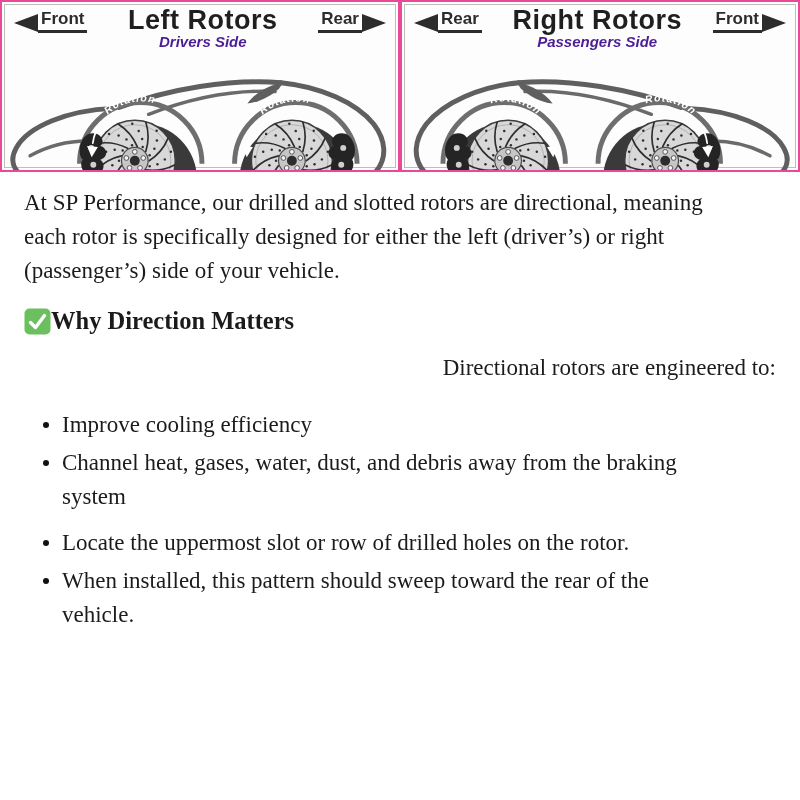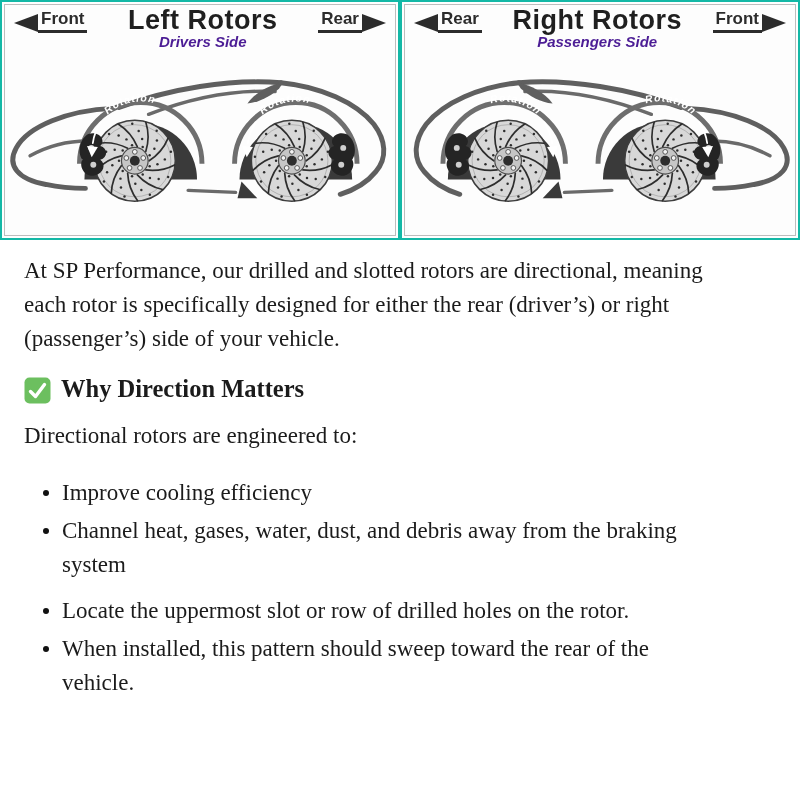--- a/index.html
+++ b/index.html
@@ -1,20 +1,20 @@
 <!DOCTYPE html>
 <html><head>
 <meta charset="utf-8">
 <style>
   html,body{margin:0;padding:0;background:#ffffff;width:800px;height:800px;overflow:hidden;}
   body{font-family:"Liberation Serif", serif;color:#1b1b1b;}
 
   
   .panels{display:flex;width:800px;}
-  .panel{width:400px;height:240px;box-sizing:border-box;border:2px solid #14b8a6;
+  .panel{width:400px;height:172px;box-sizing:border-box;border:2px solid #ec4899;
          box-shadow:inset 0 0 0 2px #ffffff, inset 0 0 0 3px #bdbdbd;background:#fdfdfd;overflow:hidden;}
   .panel-header{height:50px;display:flex;justify-content:space-between;align-items:flex-start;padding:7px 12px 0;}
   .dir{display:flex;align-items:flex-end;font-family:"Liberation Sans",sans-serif;font-weight:800;font-size:17px;color:#2c2c2c;}
   .dir-label{border-bottom:3.5px solid #2c2c2c;padding:0 3px 1px;}
   .tri{width:0;height:0;border-top:9px solid transparent;border-bottom:9px solid transparent;margin-bottom:1px;}
   .tri-left{border-right:24px solid #2c2c2c;}
   .tri-right{border-left:24px solid #2c2c2c;}
   .panel-titles{text-align:center;font-family:"Liberation Sans",sans-serif;margin-top:-2px;}
   .panel-title{font-size:27px;line-height:27px;font-weight:800;color:#1f1f1f;letter-spacing:.5px;margin:0;}
   .panel-subtitle{font-size:15px;line-height:16px;font-weight:700;font-style:italic;color:#4c1d95;}
@@ -26,26 +26,26 @@
   .arch-fill{fill:#3a3a3a;}
   .rot-label{font-family:"Liberation Sans",sans-serif;font-style:italic;font-weight:700;font-size:10.5px;fill:#ffffff;letter-spacing:1.1px;}
   .rot-tail{fill:none;stroke:#ffffff;stroke-width:1.8;stroke-linecap:round;}
   .rot-arrow{fill:#ffffff;}
   .caliper{fill:#242424;}
   .caliper-notch{fill:#cfcfcf;}
 
   
   .article{padding:0 24px;}
   .intro{font-size:23px;line-height:34px;max-width:722px;margin:14px 0 0;}
-  .h-row{display:flex;align-items:flex-end;gap:10px;margin-top:18px;}
+  .h-row{display:flex;align-items:center;margin-top:18px;}
   .h-row .h-text{font-size:24.5px;line-height:30px;}
   .h-bold .h-text{font-weight:700;}
   .h-plain .h-text{font-weight:400;}
   .icon-svg{display:block;flex:0 0 auto;}
-  .lead{font-size:23px;line-height:34px;margin-top:15px;}
+  .lead{font-size:23px;line-height:34px;margin-top:15px;text-align:right;}
   ul.blist{list-style:none;margin:10px 0 0;padding:0 0 0 18px;}
   ul.blist li{position:relative;padding-left:20px;font-size:23px;line-height:34px;}
   ul.blist li + li{margin-top:4px;}
   ul.blist li::before{content:"";position:absolute;left:1px;top:14px;width:6px;height:6px;border-radius:50%;background:#111111;}
   #why-list li{max-width:645px;}
   #identify-list{margin-top:12px;}
   #identify-list li{max-width:662px;}
   #identify-heading{margin-top:21px;}
 </style>
 </head>
@@ -254,21 +254,21 @@
       <polygon class="rot-arrow" points="0,-5.5 11,0 0,5.5" transform="translate(308.88,88.58) rotate(86)"></polygon>
       <polygon class="rot-arrow" points="0,-5.5 11,0 0,5.5" transform="translate(151.88,88.58) rotate(86)"></polygon>
       <text class="rot-label"><textPath href="#rotArcR1" startOffset="41%">Rotation</textPath></text>
       <text class="rot-label"><textPath href="#rotArcR2" startOffset="41%">Rotation</textPath></text>
     </svg>
   </section>
 </div>
 
 <div class="article">
 
-  <p class="intro">At SP Performance, our drilled and slotted rotors are directional, meaning each rotor is specifically designed for either the rear (driver’s) or right (passenger’s) side of your vehicle.</p>
+  <p class="intro">At SP Performance, our drilled and slotted rotors are directional, meaning each rotor is specifically designed for either the left (driver’s) or right (passenger’s) side of your vehicle.</p>
 
   <div class="h-row h-bold">
     <svg class="icon-svg" width="27" height="27" viewBox="0 0 27 27">
       <rect x="0.5" y="0.5" width="26" height="26" rx="5" fill="#6cbf5f"></rect>
       <polyline points="6.5,14.5 11.5,19.5 20.5,7.5" fill="none" stroke="#ffffff" stroke-width="3.4" stroke-linecap="round" stroke-linejoin="round"></polyline>
     </svg>
     <span class="h-text">Why Direction Matters</span>
   </div>
 
   <p class="lead">Directional rotors are engineered to:</p>

